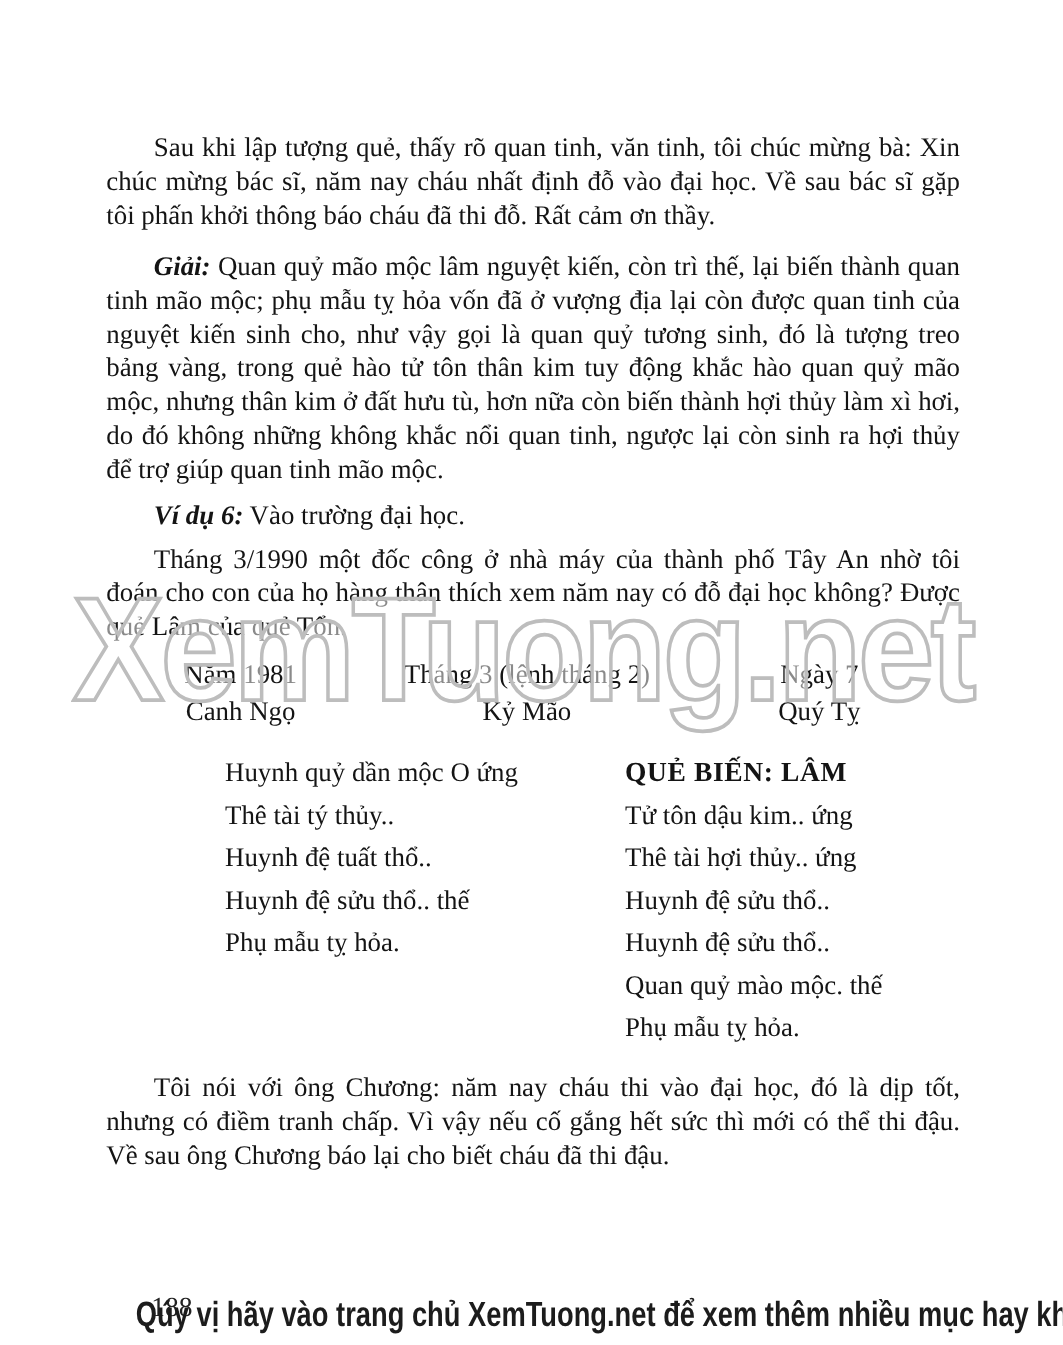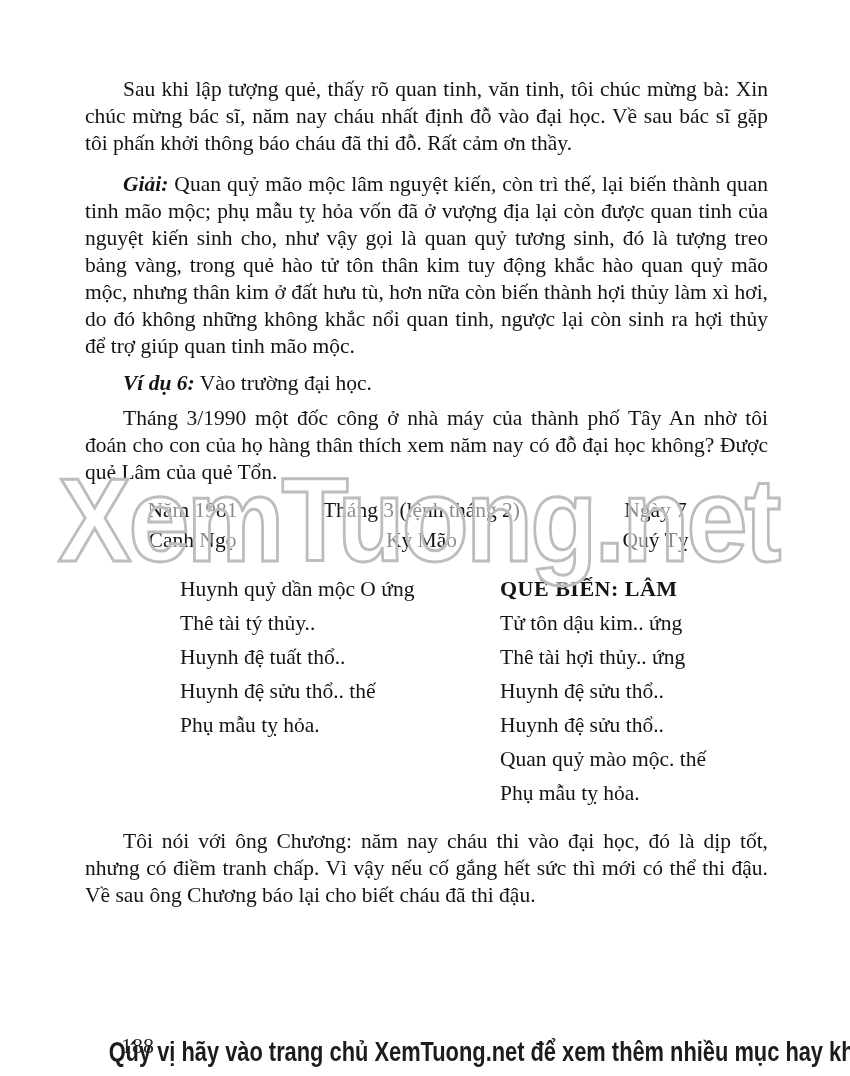--- a/index.html
+++ b/index.html
@@ -9,20 +9,21 @@
     height: 1076px;
     position: relative;
     overflow: hidden;
     font-family: "Liberation Serif", serif;
     color: #141414;
   }
   .page-content {
     position: relative;
     padding: 76px 82px 0 85px;
     z-index: 1;
+    margin-top: 29px;
   }
   .body-par {
     font-size: 21.5px;
     line-height: 27px;
     text-align: justify;
     text-indent: 38px;
     color: #141414;
   }
   .lead-in {
     font-weight: bold;

